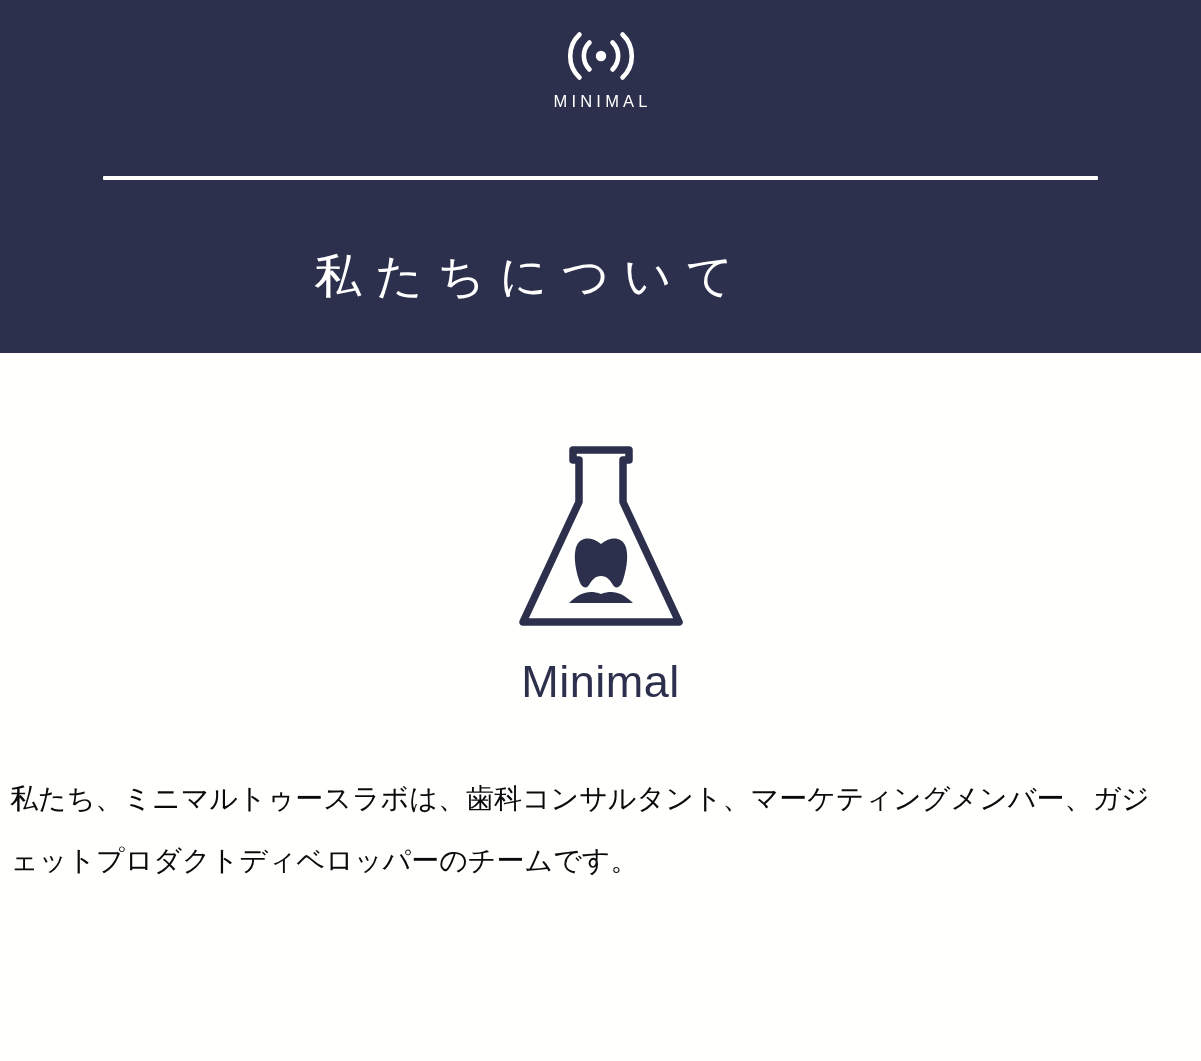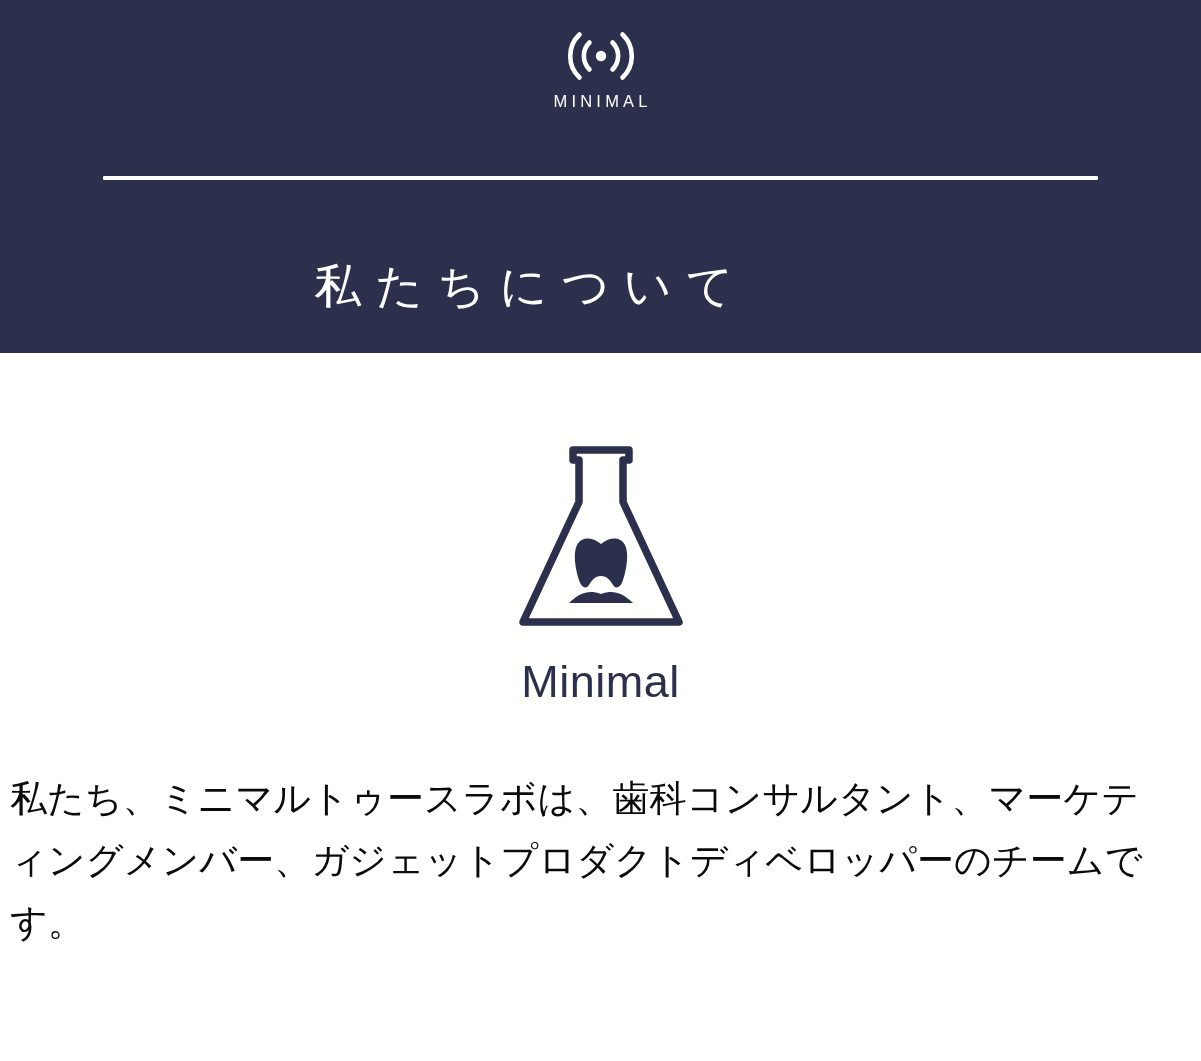--- a/index.html
+++ b/index.html
@@ -53,21 +53,21 @@
     left: 103px;
     top: 176px;
     width: 995px;
     height: 4px;
     background: #ffffff;
     border-radius: 1px;
   }
 
   .page-title {
     position: absolute;
-    top: 224px;
+    top: 214px;
     left: 0;
     width: 1048px;
     text-align: center;
     color: #ffffff;
     font-size: 47px;
     font-weight: 300;
     letter-spacing: 14px;
     text-indent: 14px;
     white-space: nowrap;
   }
@@ -97,21 +97,21 @@
     font-weight: 300;
     line-height: 48px;
     letter-spacing: 0.5px;
     max-width: 320px;
   }
 
   .about-paragraph {
     margin: 62px 17px 0 0;
     padding: 0 10px 0 10px;
     color: #0a0a0a;
-    font-size: 37px;
+    font-size: 28px;
     font-weight: 400;
     line-height: 62px;
     letter-spacing: 0px;
     text-align: left;
     word-break: break-all;
   }
 </style>
 </head>
 <body>
 

